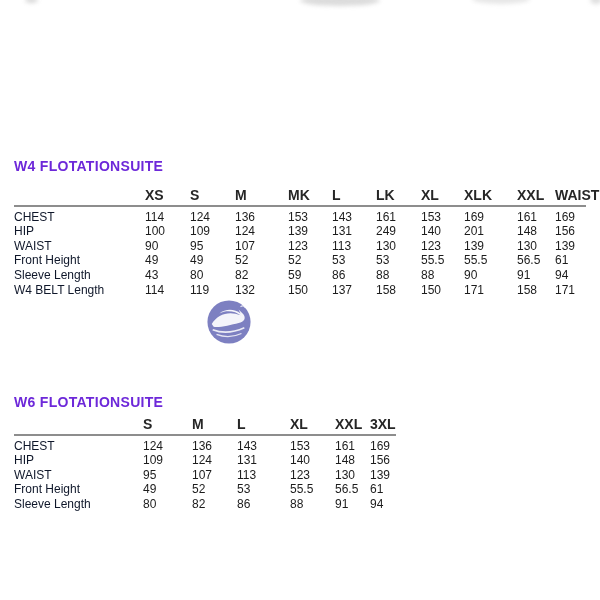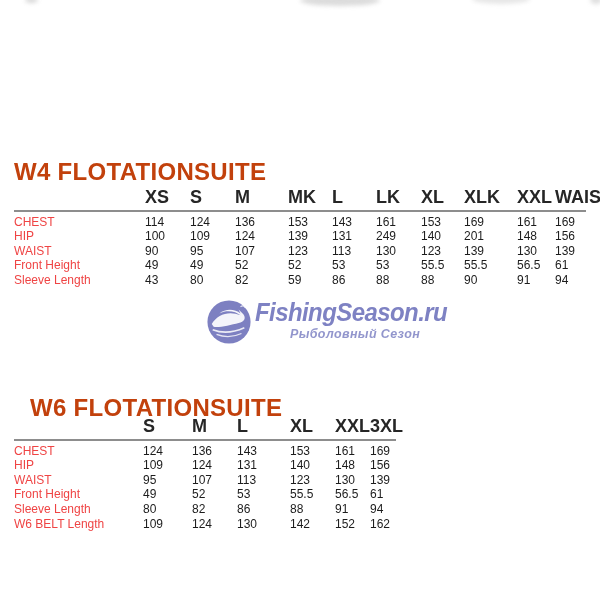--- a/index.html
+++ b/index.html
@@ -9,39 +9,39 @@
   }
   
   .artifact{position:absolute;border-radius:50%;filter:blur(2px);background:#bfbfbf;}
   .artifact.a1{left:300px;top:-5px;width:80px;height:11px;opacity:.55;}
   .artifact.a2{left:472px;top:-6px;width:58px;height:10px;opacity:.38;}
   .artifact.a3{left:25px;top:-3px;width:13px;height:6px;opacity:.6;}
   .artifact.a4{left:590px;top:-4px;width:12px;height:8px;opacity:.5;}
 
   .section-title{
     position:absolute;left:14px;margin:0;
-    font-size:24px;font-weight:bold;color:#c2410c;letter-spacing:.3px;
+    font-size:14px;font-weight:bold;color:#6d28d9;letter-spacing:.3px;
   }
   #w4-title{top:158px;}
-  #w6-title{top:394px;margin-left:16px;}
+  #w6-title{top:394px;}
 
   table{
     position:absolute;left:14px;border-collapse:collapse;table-layout:fixed;
     color:#202020;
   }
   #table-w4{top:187px;width:572px;}
   #table-w6{top:416px;width:382px;}
 
   thead th{
-    font-size:18px;font-weight:bold;color:#262626;text-align:left;
+    font-size:14px;font-weight:bold;color:#262626;text-align:left;
     padding:0 0 2px 0;height:15px;vertical-align:bottom;
     border-bottom:2px solid #8d8d8d;
   }
   tbody th.rowlabel{
-    font-weight:normal;text-align:left;font-size:12px;color:#ef4444;padding:0;
+    font-weight:normal;text-align:left;font-size:12px;color:#0f172a;padding:0;
   }
   tbody td{font-size:12px;padding:0;color:#1c1c1c;}
   tbody tr{height:14.6px;}
   tbody tr:first-child th, tbody tr:first-child td{padding-top:3px;}
 
   .watermark{
     position:absolute;left:206px;top:299px;display:flex;align-items:flex-start;
     opacity:.93;
   }
   .wm-icon{width:46px;height:46px;flex:none;}
@@ -155,36 +155,45 @@
           <td>80</td>
           <td>82</td>
           <td>59</td>
           <td>86</td>
           <td>88</td>
           <td>88</td>
           <td>90</td>
           <td>91</td>
           <td>94</td>
         </tr>
+        <tr>
+          <th class="rowlabel">W4 BELT Length</th>
+          <td>114</td>
+          <td>119</td>
+          <td>132</td>
+          <td>150</td>
+          <td>137</td>
+          <td>158</td>
+          <td>150</td>
+          <td>171</td>
+          <td>158</td>
+          <td>171</td>
+        </tr>
       </tbody>
     </table>
 
   <div class="watermark">
     <svg class="wm-icon" viewBox="0 0 48 48">
       <circle cx="24" cy="24" r="22.5" fill="#7477bd"></circle>
       <path d="M6,26 C12,16 24,12 36,17 C31,13 22,11 14,15 C20,10 30,10 36,15 L34,11 L39,16
                C42,20 40,24 34,25 C26,27 14,30 8,29 Z" fill="#ffffff" opacity=".92"></path>
       <path d="M7,32 Q22,38 40,30" stroke="#ffffff" stroke-width="1.6" fill="none" opacity=".85"></path>
       <path d="M11,37 Q24,42 37,36" stroke="#ffffff" stroke-width="1.4" fill="none" opacity=".8"></path>
       <path d="M36,8 q3,-2 5,1" stroke="#ffffff" stroke-width="1.3" fill="none" opacity=".8"></path>
     </svg>
-    <div class="wm-textcol">
-      <div class="wm-brand">FishingSeason.ru</div>
-      <div class="wm-sub">Рыболовный Сезон</div>
-    </div>
   </div>
 
   <h2 id="w6-title" class="section-title">W6 FLOTATIONSUITE</h2>
   <table id="table-w6">
       <colgroup>
         <col style="width: 129px;">
         <col style="width: 49px;">
         <col style="width: 45px;">
         <col style="width: 53px;">
         <col style="width: 45px;">
@@ -241,25 +250,16 @@
         </tr>
         <tr>
           <th class="rowlabel">Sleeve Length</th>
           <td>80</td>
           <td>82</td>
           <td>86</td>
           <td>88</td>
           <td>91</td>
           <td>94</td>
         </tr>
-        <tr>
-          <th class="rowlabel">W6 BELT Length</th>
-          <td>109</td>
-          <td>124</td>
-          <td>130</td>
-          <td>142</td>
-          <td>152</td>
-          <td>162</td>
-        </tr>
       </tbody>
     </table>
 
 </div>
 
 </body></html>

